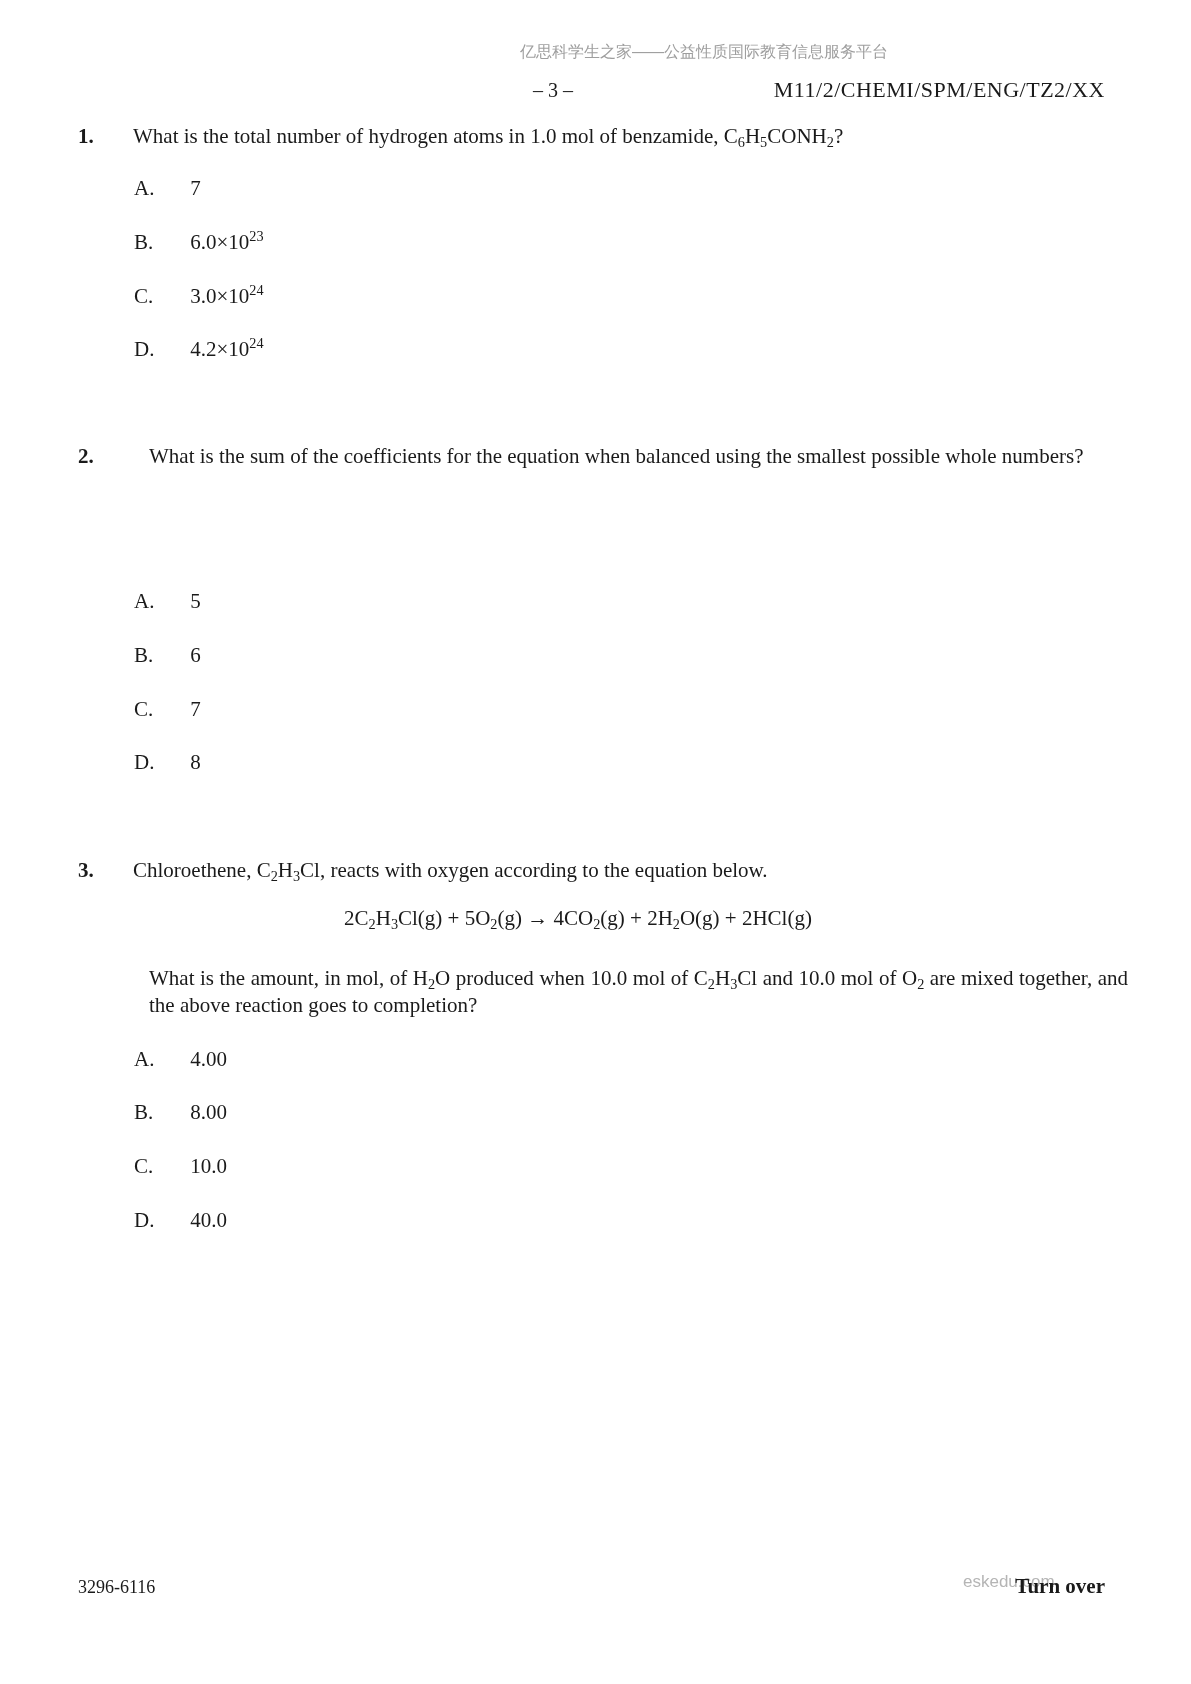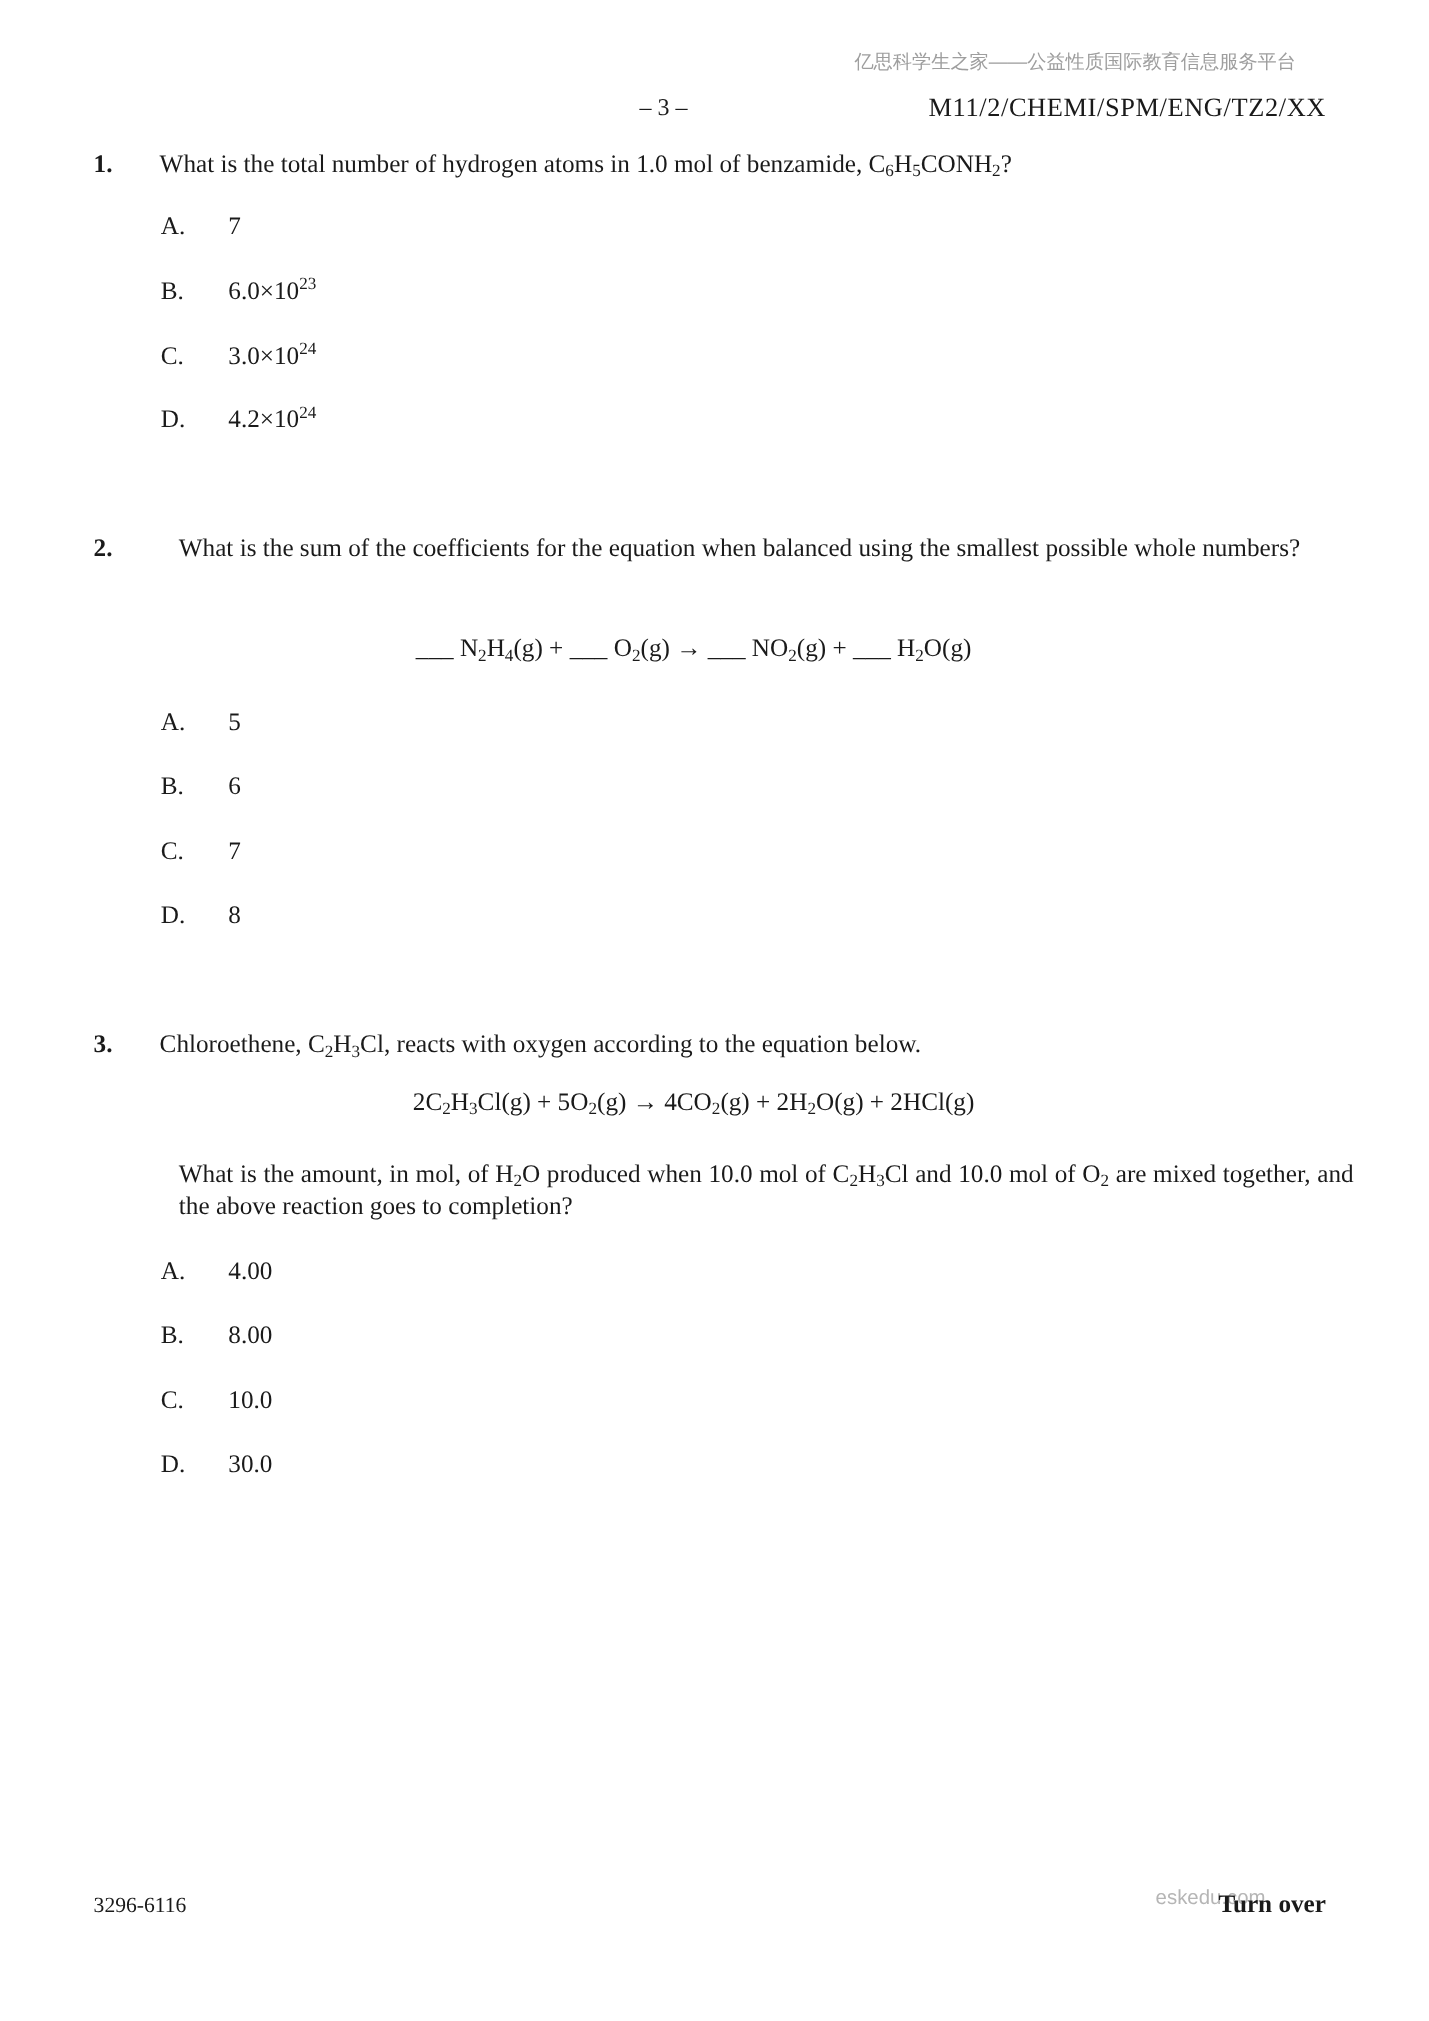--- a/index.html
+++ b/index.html
@@ -7,21 +7,21 @@
     position:relative;
     width:1191px; height:1684px;
     background:#ffffff;
     font-family:"Liberation Serif", serif;
     color:#1a1a1a;
     overflow:hidden;
   }
   
   .site-banner {
     position:absolute; top:42px; left:520px; width:560px;
-    text-align:right;
+    text-align:left;
     font-family:"Liberation Sans", sans-serif;
     font-size:16px; color:#9e9e9e; white-space:nowrap;
   }
   .page-number { position:absolute; top:79px; left:533px; font-size:20px; }
   .paper-code  { position:absolute; top:77px; right:86px; font-size:22px; letter-spacing:0.5px; }
   
   .qnum  { position:absolute; left:78px;  font-size:21px; font-weight:bold; line-height:27px; }
   .qtext { position:absolute; left:133px; width:979px; font-size:21px; line-height:27px; }
   .qtext.justified { text-align:justify;margin-left:16px; }
   .equation {
@@ -66,21 +66,20 @@
     <span class="letter">C.</span>
     <span class="val">3.0×10<sup>24</sup></span>
   </div>
   <div class="opt" style="top:336px">
     <span class="letter">D.</span>
     <span class="val">4.2×10<sup>24</sup></span>
   </div>
 
   <div class="qnum" style="top:443px">2.</div>
   <div class="qtext justified" style="top:443px">What is the sum of the coefficients for the equation when balanced using the smallest possible whole numbers?</div>
-  <div class="equation" style="top:527px">___ N<sub>2</sub>H<sub>4</sub>(g) + ___ O<sub>2</sub>(g) → ___ NO<sub>2</sub>(g) + ___ H<sub>2</sub>O(g)</div>
 
   <div class="opt" style="top:588px">
     <span class="letter">A.</span>
     <span class="val">5</span>
   </div>
   <div class="opt" style="top:642px">
     <span class="letter">B.</span>
     <span class="val">6</span>
   </div>
   <div class="opt" style="top:696px">
@@ -104,20 +103,20 @@
   <div class="opt" style="top:1099px">
     <span class="letter">B.</span>
     <span class="val">8.00</span>
   </div>
   <div class="opt" style="top:1153px">
     <span class="letter">C.</span>
     <span class="val">10.0</span>
   </div>
   <div class="opt" style="top:1207px">
     <span class="letter">D.</span>
-    <span class="val">30.0</span>
+    <span class="val">40.0</span>
   </div>
 
   <div class="doc-code">3296-6116</div>
   <div class="wm">eskedu.com</div>
   <div class="turn-over">Turn over</div>
 
 </div>
 
 </body></html>

